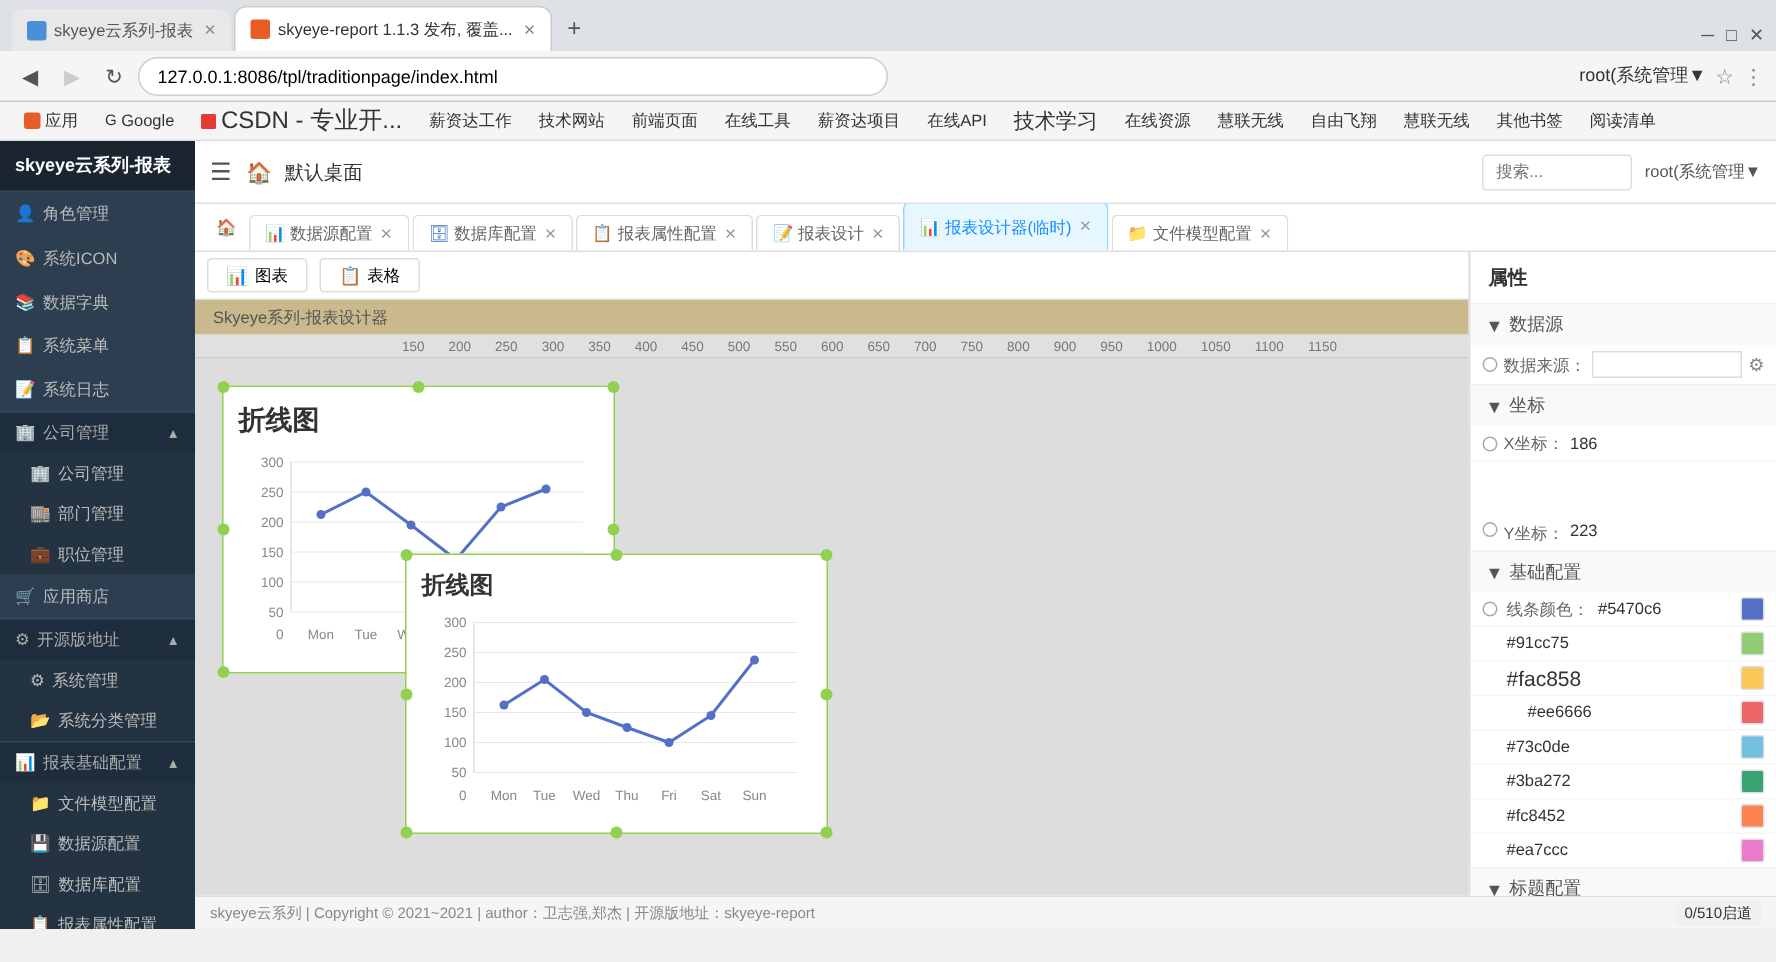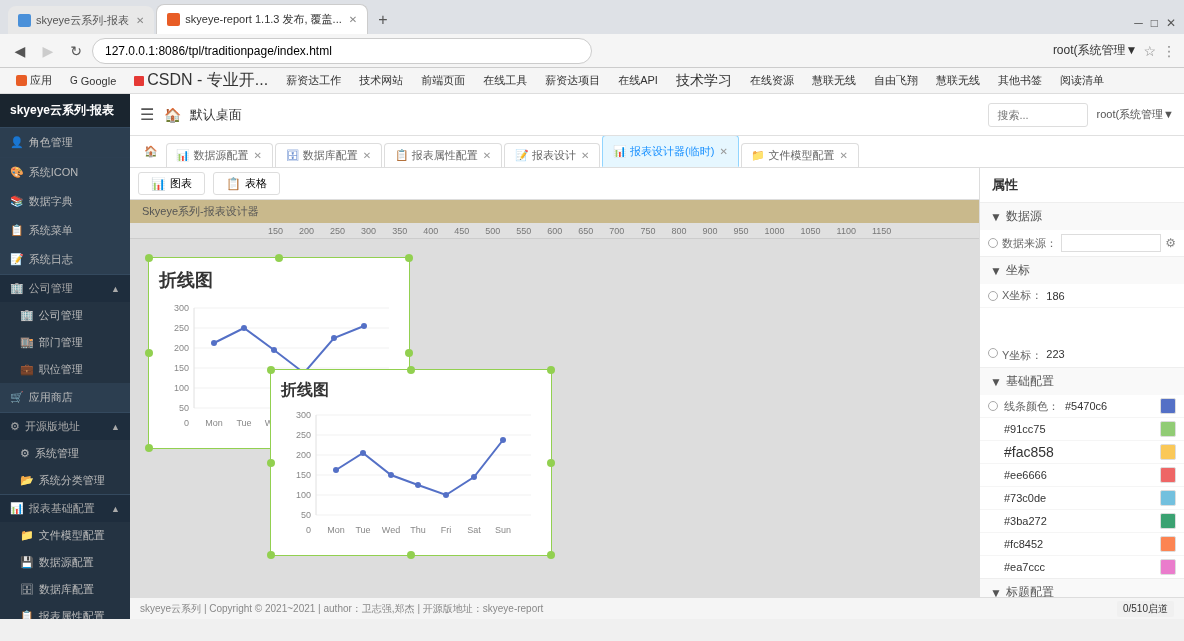--- a/index.html
+++ b/index.html
@@ -401,21 +401,21 @@
             <span style="font-size:11px;color:#333;flex:1;">#91cc75</span>
             <div style="width:16px;height:16px;background:#91cc75;border-radius:2px;cursor:pointer;flex-shrink:0;border:1px solid #ddd;"></div>
           </div>
 
           <div style="padding:3px 8px;display:flex;align-items:center;gap:6px;border-bottom:1px solid #f5f5f5;">
             <span style="width:10px;flex-shrink:0;"></span>
             <span style="font-size:14px;color:#333;flex:1;">#fac858</span>
             <div style="width:16px;height:16px;background:#fac858;border-radius:2px;cursor:pointer;flex-shrink:0;border:1px solid #ddd;"></div>
           </div>
 
-          <div style="padding:3px 8px;display:flex;align-items:center;gap:6px;border-bottom:1px solid #f5f5f5;">
+          <div style="padding:3px 8px;display:flex;align-items:center;gap:20px;border-bottom:1px solid #f5f5f5;">
             <span style="width:10px;flex-shrink:0;"></span>
             <span style="font-size:11px;color:#333;flex:1;">#ee6666</span>
             <div style="width:16px;height:16px;background:#ee6666;border-radius:2px;cursor:pointer;flex-shrink:0;border:1px solid #ddd;"></div>
           </div>
 
           <div style="padding:3px 8px;display:flex;align-items:center;gap:6px;border-bottom:1px solid #f5f5f5;">
             <span style="width:10px;flex-shrink:0;"></span>
             <span style="font-size:11px;color:#333;flex:1;">#73c0de</span>
             <div style="width:16px;height:16px;background:#73c0de;border-radius:2px;cursor:pointer;flex-shrink:0;border:1px solid #ddd;"></div>
           </div>

